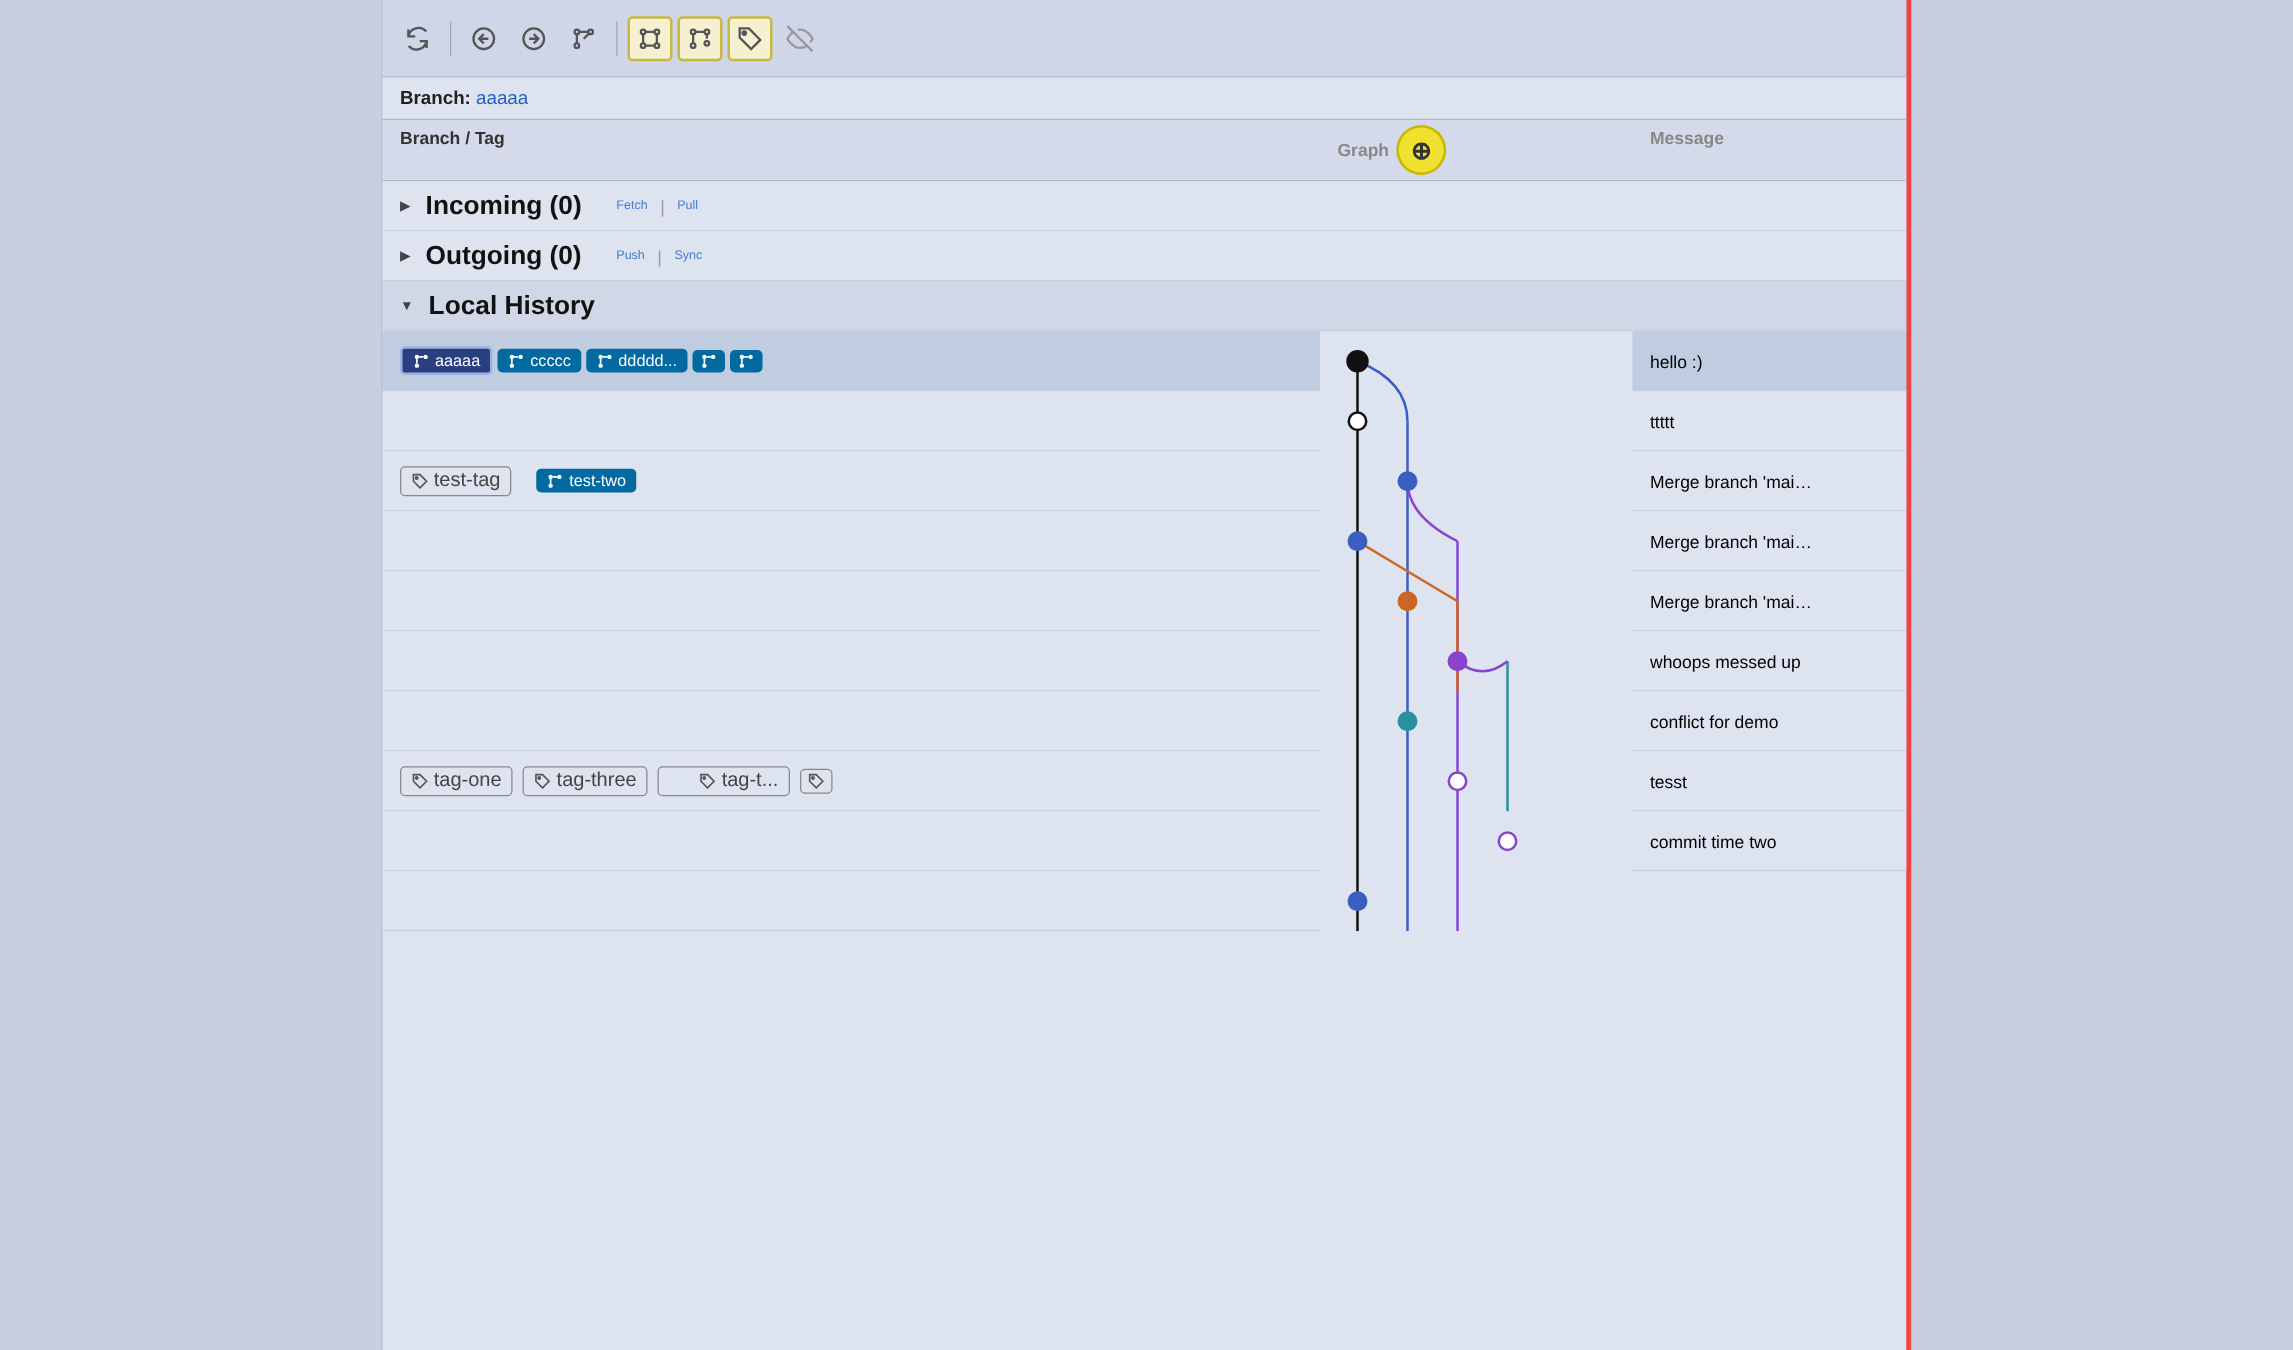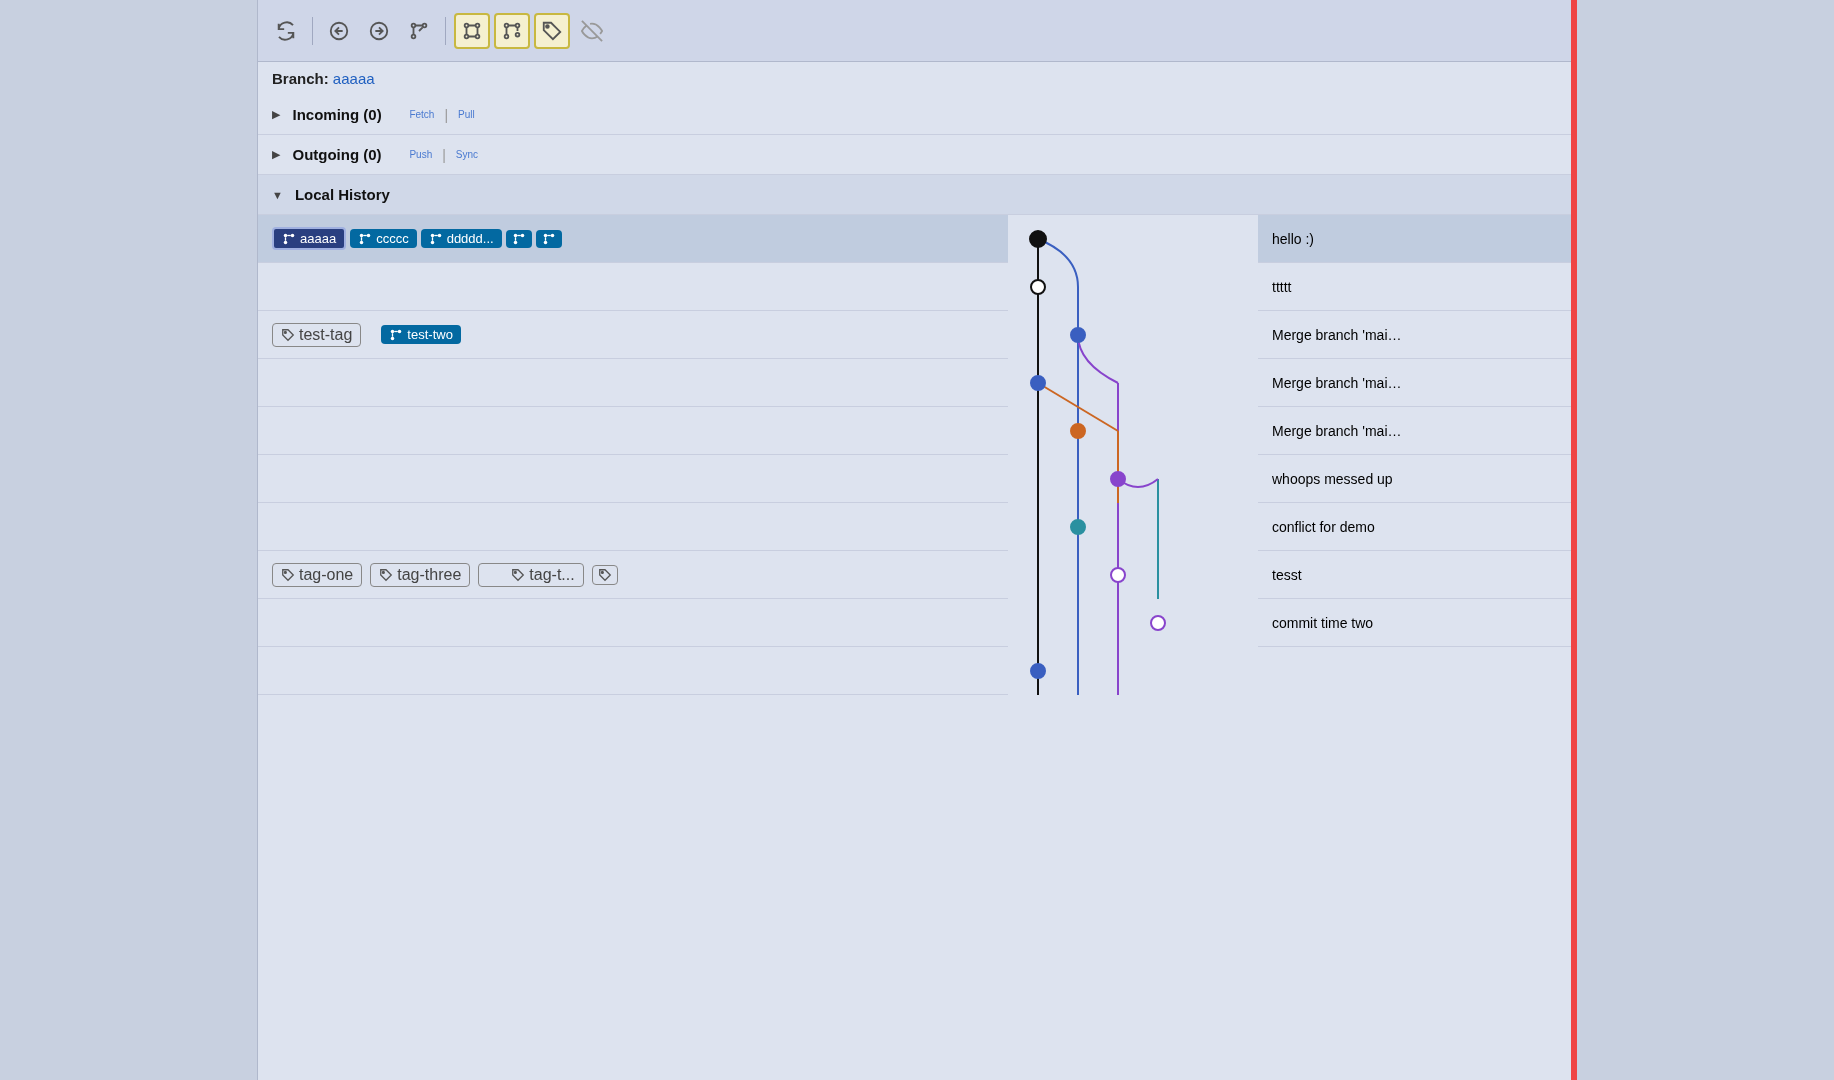--- a/index.html
+++ b/index.html
@@ -7,25 +7,25 @@
       background: #c8d0e0;
       font-family: -apple-system, 'Segoe UI', sans-serif;
       font-size: 15px;
       width: 1834px;
       height: 1080px;
       overflow: hidden;
     }
 
     .main-container {
       background: #dde3ef;
-      width: 1320px;
+      width: 1224px;
       margin: 0 auto;
       height: 1080px;
       border-left: 1px solid #b0b8cc;
-      border-right: 6px solid #ef4444;
+      border-right: 4px solid #ef4444;
       display: flex;
       flex-direction: column;
     }
 
     
     .toolbar {
       background: #cfd6e8;
       display: flex;
       align-items: center;
       padding: 6px 10px;
@@ -150,21 +150,21 @@
       margin-right: 6px;
       color: #444;
     }
 
     .expand-arrow.open {
       
     }
 
     .section-label {
       font-weight: 700;
-      font-size: 15px;
+      font-size: 21px;
       color: #111;
     }
 
     .action-link {
       color: #4a7ad0;
       text-decoration: none;
       font-size: 10px;
       cursor: pointer;
     }
 
@@ -339,20 +339,28 @@
       </svg>
     </div>
   </div>
 
   <div class="branch-header">
     <strong>Branch:</strong>
     <span> </span>
     <span class="branch-name" style="color:#2060c0;cursor:pointer;">aaaaa</span>
   </div>
 
+  <div class="table-header">
+    <div class="col-branch-tag">Branch / Tag</div>
+    <div class="col-graph">
+      <span>Graph</span>
+      <div class="graph-cursor">⊕</div>
+    </div>
+    <div class="col-message">Message</div>
+  </div>
 
   <div class="row incoming">
     <div style="flex:0 0 750px; display:flex; align-items:center; gap:6px;">
       <span class="expand-arrow">▶</span>
       <span class="section-label">Incoming (0)</span>
       <span class="separator">&nbsp;&nbsp;</span>
       <a class="action-link">Fetch</a>
       <span class="separator">|</span>
       <a class="action-link">Pull</a>
     </div>

